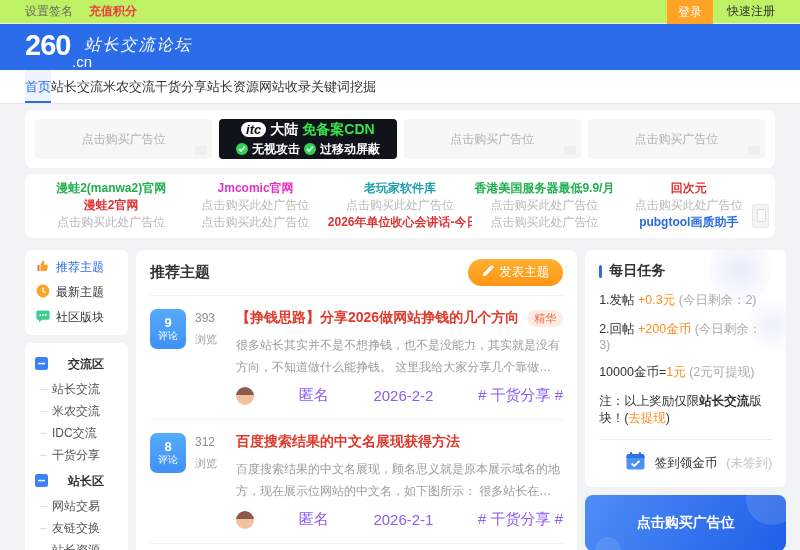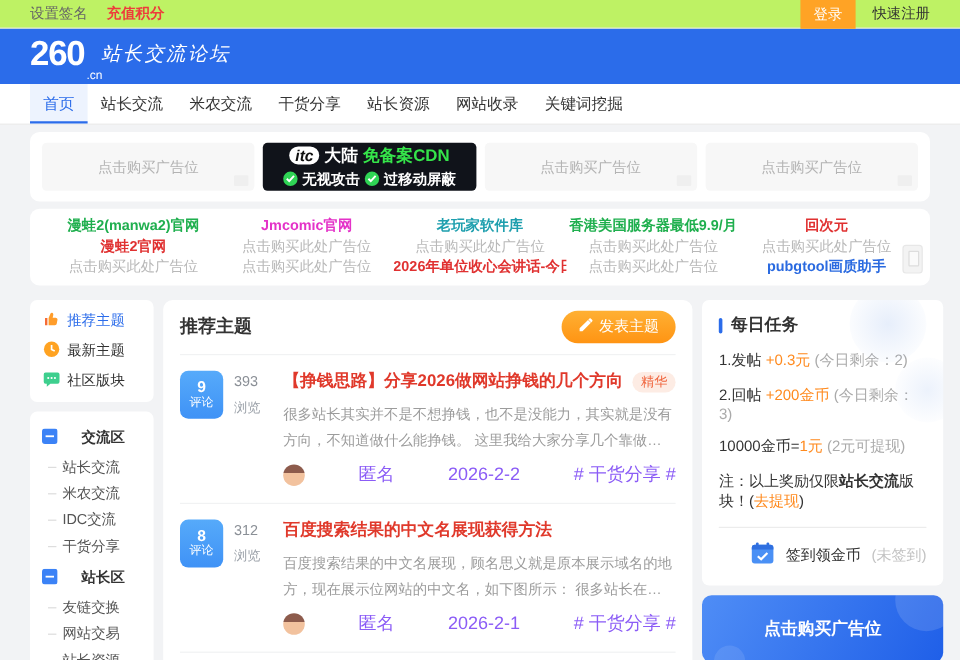--- a/index.html
+++ b/index.html
@@ -13,28 +13,28 @@
   .topbar .lnk.red { color:#ee3b3b; font-weight:bold; }
   .topbar .right { margin-left:auto; display:flex; align-items:center; height:100%; }
   .btn-login { background:#ffa325; color:#fff; height:24px; line-height:24px;
     padding:0 11px; font-size:12px; cursor:pointer; }
   .lnk-reg { color:#333; margin-left:14px; cursor:pointer; }
 
   
   .header { height:46px; background:#2b6cea; display:flex; align-items:center; padding:0 25px; }
   .logo { position:relative; color:#fff; font-size:29px; font-weight:bold; line-height:1;
     letter-spacing:-1px; margin-top:-4px; }
-  .logo .cn { position:absolute; left:47px; bottom:-9px; font-size:10px; font-weight:normal; letter-spacing:0; }
+  .logo .cn { position:absolute; left:47px; bottom:-9px; font-size:15px; font-weight:normal; letter-spacing:0; }
   .slogan { color:#fff; font-size:16px; margin-left:14px; margin-top:-4px;
     font-family:"DejaVu Serif","Liberation Serif",serif; font-style:italic; letter-spacing:2px; }
 
   
   .navbar { height:34px; background:#fff; border-bottom:1px solid #e9e9e9;
     display:flex; align-items:stretch; padding:0 25px; }
-  .nav-item { padding:0 11px; line-height:33px; font-size:13px; color:#333; cursor:pointer; }
+  .nav-item { padding:0 0; line-height:33px; font-size:13px; color:#333; cursor:pointer; }
   .nav-item.active { color:#2b6cea; background:#edf3fe; box-shadow:inset 0 -2px 0 #2b6cea; }
   .nav-right { margin-left:auto; display:flex; align-items:center; }
   .quicknav { display:flex; align-items:center; gap:5px; color:#8a929e; font-size:12px; cursor:pointer; }
   .nav-div { width:1px; height:16px; background:#e8e8e8; margin:0 14px; }
   .searchbox { display:flex; align-items:center; gap:8px; }
   .searchbox input { border:none; outline:none; font-size:12px; width:98px; color:#333;
     background:transparent; font-family:inherit; }
   .searchbox input::placeholder { color:#b9bec7; }
 
   
@@ -281,22 +281,22 @@
 
         <div class="sec-title">
           <span>
             <svg width="13" height="13" viewBox="0 0 13 13">
                 <rect width="13" height="13" rx="2.5" fill="#3b82f6"></rect>
                 <rect x="3" y="5.8" width="7" height="1.5" fill="#fff"></rect>
               </svg>
           </span>
           <span>站长区</span>
         </div>
+        <div class="sec-item">网站交易</div>
         <div class="sec-item">友链交换</div>
-        <div class="sec-item">网站交易</div>
         <div class="sec-item">站长资源</div>
 
       </div>
     </div>
 
     <div class="card col-center">
       <div class="m-head">
         <span class="m-title">推荐主题</span>
         <span class="btn-post">
           <span>

